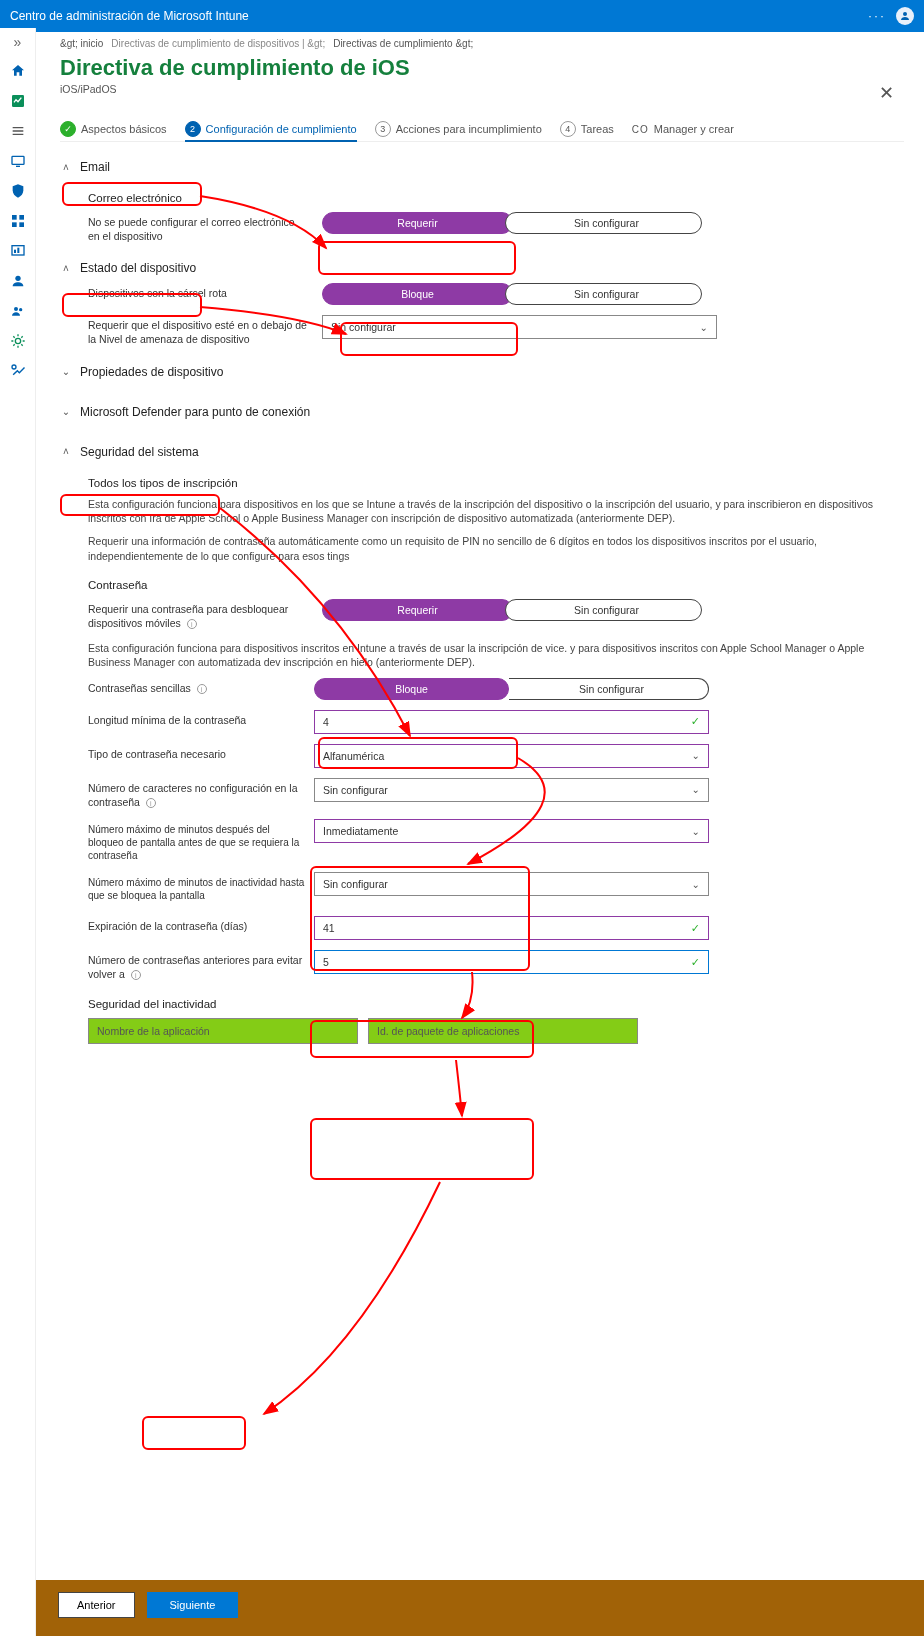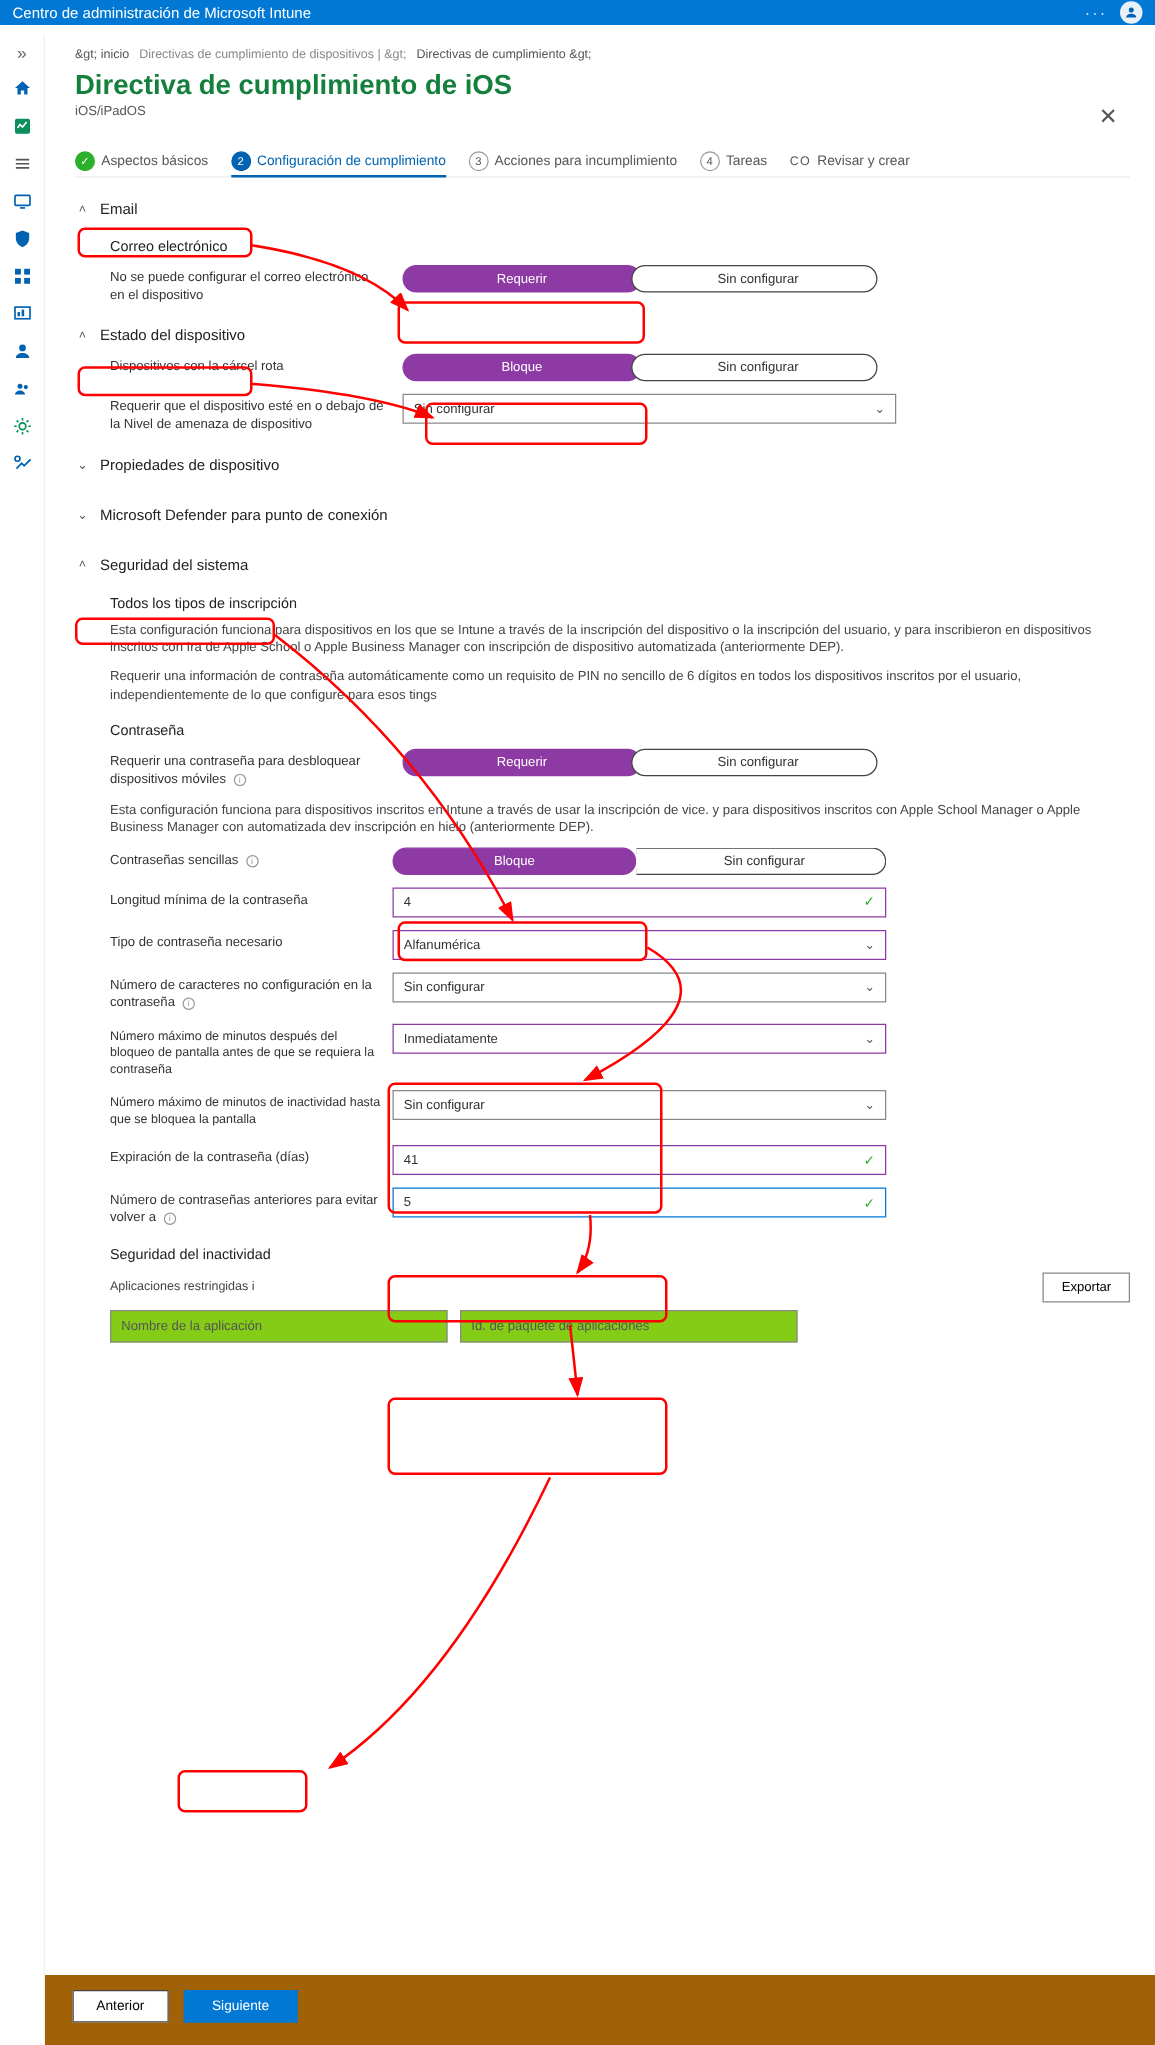--- a/index.html
+++ b/index.html
@@ -1,19 +1,19 @@
 <!DOCTYPE html>
 <html><head>
 <meta charset="utf-8">
 <style>
 * { box-sizing: border-box; margin: 0; padding: 0; font-family: "Segoe UI", Arial, sans-serif; }
 body { width: 924px; height: 1636px; overflow: hidden; background: #fff; position: relative; }
 
 
-.topbar { height: 20px; background: #0078d4; color: #fff; display: flex; align-items: center; padding: 0 10px; font-size: 12px; justify-content: space-between; }
+.topbar { height: 32px; background: #0078d4; color: #fff; display: flex; align-items: center; padding: 0 10px; font-size: 12px; justify-content: space-between; }
 .topbar-right { display: flex; align-items: center; gap: 10px; }
 .avatar { width: 18px; height: 18px; border-radius: 50%; background: #e8f0fa; display:flex; align-items:center; justify-content:center; }
 .avatar svg { width:12px; height:12px; }
 .dots { letter-spacing: 2px; }
 
 
 .sidebar { position: absolute; top: 28px; left: 0; width: 36px; bottom: 0; background: #fff; border-right: 1px solid #eee; display: flex; flex-direction: column; align-items: center; padding-top: 6px; gap: 12px; }
 .sidebar .chev { font-size: 14px; color: #666; }
 .side-ic { width: 18px; height: 18px; display:flex; align-items:center; justify-content:center; }
 .side-ic svg { width: 16px; height: 16px; }
@@ -183,21 +183,21 @@
     <div class="step">
       <span class="circle">3</span>
         <span>Acciones para incumplimiento</span>
     </div>
     <div class="step">
       <span class="circle">4</span>
         <span>Tareas</span>
     </div>
     <div class="step">
       <span class="co">CO</span>
-        <span>Revisar y crear</span>
+        <span>Manager y crear</span>
     </div>
   </div>
 
   <div class="section">
     <div class="section-head">
       <span class="caret">˄</span>
       <span>Email</span>
     </div>
     <div class="section-body">
       <div class="subhead">Correo electrónico</div>
@@ -327,24 +327,20 @@
 
       <div class="field-row tight">
         <div class="field-label"><span>Número de contraseñas anteriores para evitar volver a</span> <span class="info">i</span></div>
         <div class="dropdown blue">
           <span>5</span>
           <span class="check">✓</span>
         </div>
       </div>
 
       <div class="subhead secsec">Seguridad del inactividad</div>
-      <div style="display:flex; justify-content:space-between; align-items:center; margin-bottom:6px;">
-        <div style="font-size:10px; color:#444"><span>Aplicaciones restringidas</span> <span class="info">i</span></div>
-        <button class="export-btn">Exportar</button>
-      </div>
       <div class="approw">
         <div class="textcell">
             <span style="color:#555">Nombre de la aplicación</span>
           </div>
         <div class="textcell">
             <span style="color:#555">Id. de paquete de aplicaciones</span>
           </div>
       </div>
     </div>
   </div>

